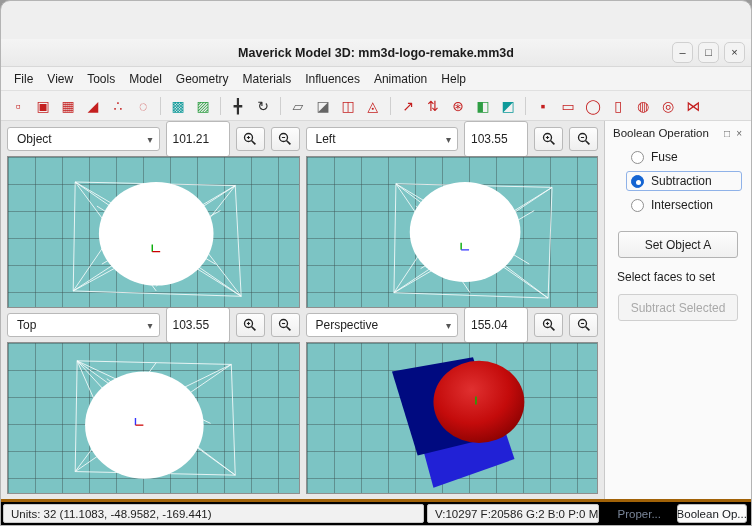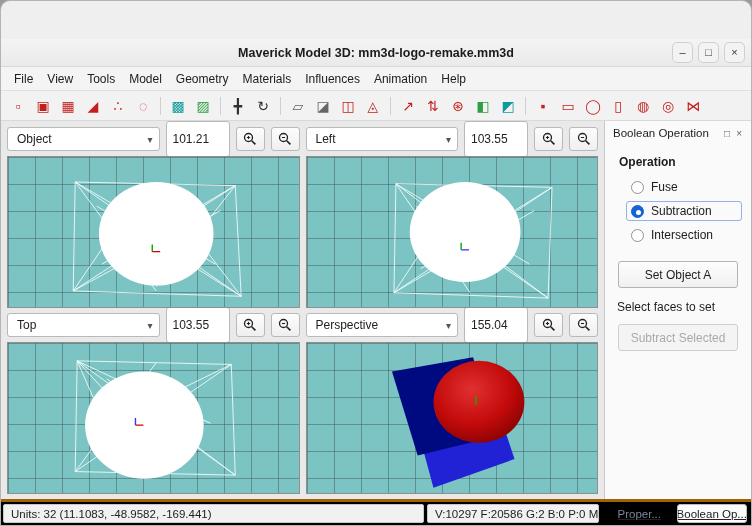--- a/index.html
+++ b/index.html
@@ -52,21 +52,21 @@
   .radio-label { color:#202020; }
   .pbtn { display:block; margin:14px 13px 0 13px; height:27px; width:120px; border:1px solid #b3b3b3; border-radius:3px; background:linear-gradient(#fdfdfd,#f0f0f0); font-size:12px; color:#1d1d1d; font-family:"Liberation Sans","DejaVu Sans",sans-serif; }
   .hint { margin:12px 0 2px 12px; color:#1d1d1d; }
   .pbtn.disabled { color:#a9a9a9; background:#f4f4f4; border-color:#cfcfcf; margin-top:8px; }
 
   
   .statusbar { flex:0 0 26px; background:#000000; border-top:3px solid #a16207; display:flex; align-items:stretch; gap:3px; padding:2px 2px; font-size:11.5px; color:#222; }
   .status-cell { border:1px solid #c8c8c8; border-radius:2px; background:#f1f1f1; display:flex; align-items:center; padding:0 7px; white-space:nowrap; overflow:hidden; }
   .status-units { flex:1 1 auto; }
   .status-stats { flex:0 0 172px; }
-  .tabsarea { flex:0 0 147px; display:flex; align-items:stretch; gap:2px; padding:0 2px;text-decoration:underline; }
+  .tabsarea { flex:0 0 147px; display:flex; align-items:stretch; gap:2px; padding:0 2px; }
   .btab { flex:1; display:flex; align-items:center; justify-content:center; font-size:11.5px; color:#7a8699; border:1px solid transparent; border-radius:3px; white-space:nowrap; overflow:hidden; }
   .btab.active { color:#16191d; background:#fbfbfb; border-color:#bdbdbd; }
 </style>
 </head>
 <body>
 
 <div class="window">
 
   <div class="titlebar">
     <div class="title">Maverick Model 3D: mm3d-logo-remake.mm3d</div>
@@ -359,21 +359,20 @@
       </div>
 
     </div>
 
     <div class="sidepanel">
       <div class="panel-head">
         <span class="panel-title">Boolean Operation</span>
         <span class="panel-icon">□</span>
         <span class="panel-icon">×</span>
       </div>
-      <div class="op-label">Operation</div>
 
       <div class="radio-row">
         <span class="radio"></span>
         <span class="radio-label">Fuse</span>
       </div>
       <div class="radio-row focused">
         <span class="radio selected"></span>
         <span class="radio-label">Subtraction</span>
       </div>
       <div class="radio-row">

